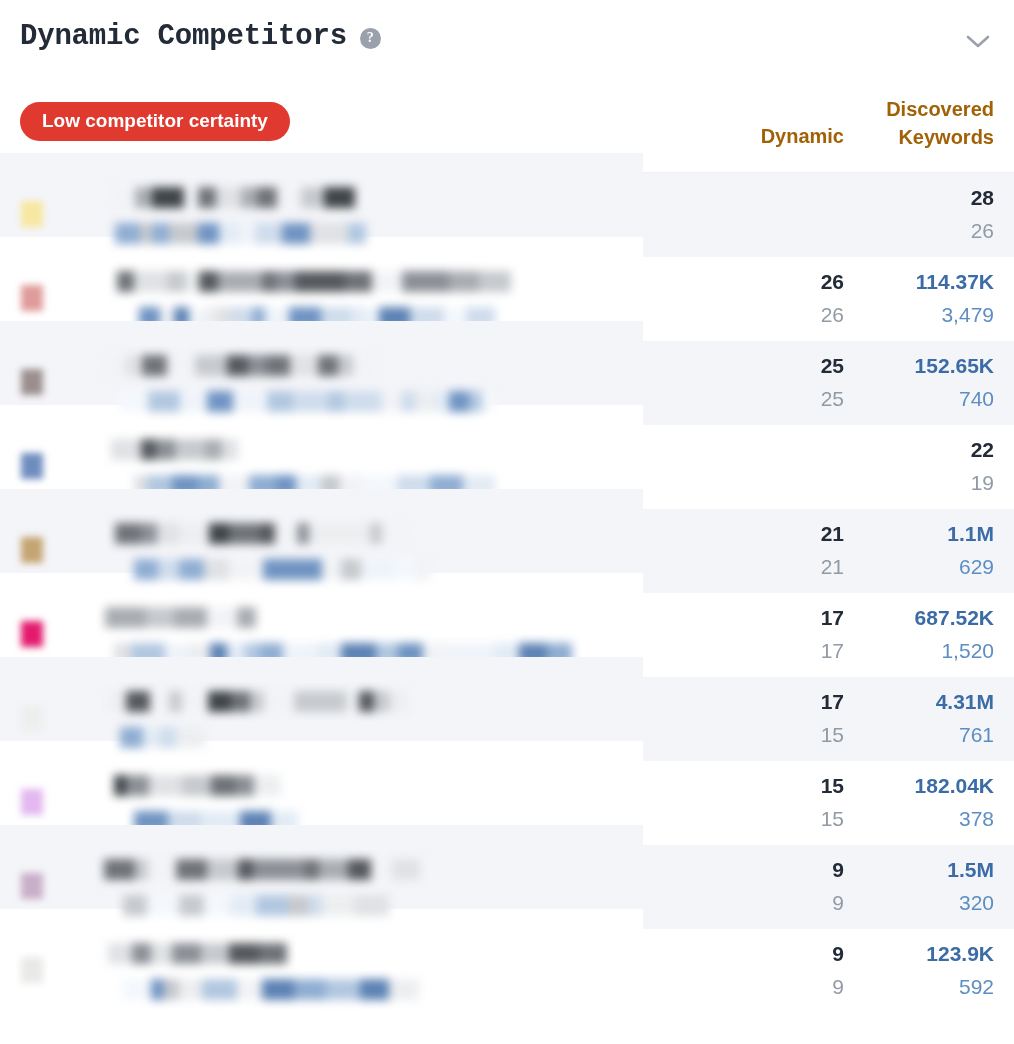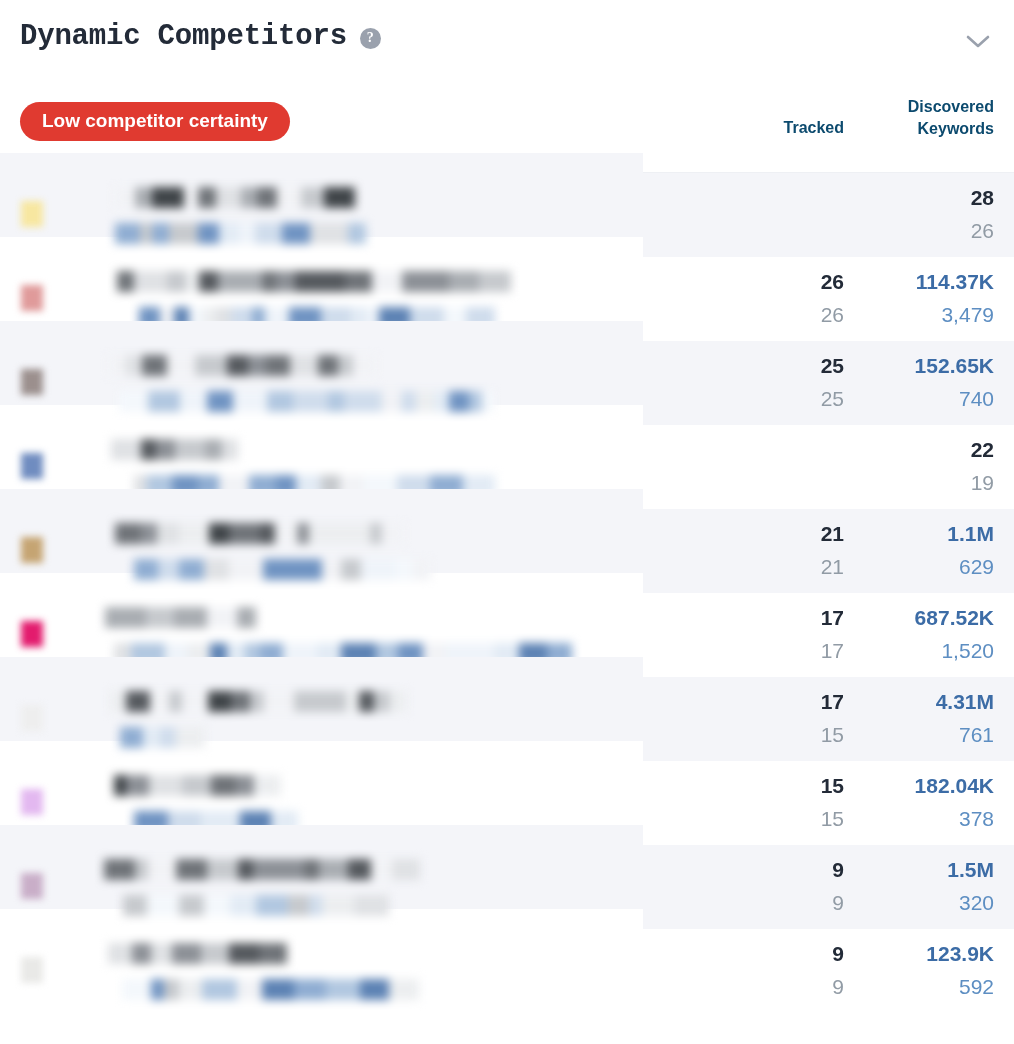--- a/index.html
+++ b/index.html
@@ -81,23 +81,23 @@
     cursor: pointer;
   }
   .col-headers {
     position: absolute;
     right: 20px;
     top: 18px;
     display: flex;
     align-items: flex-end;
   }
   .col-head {
-    font-size: 16px;
+    font-size: 20px;
     font-weight: bold;
-    color: #0c4a6e;
+    color: #a16207;
     text-align: right;
     line-height: 1.38;
   }
   .col-head.tracked { width: 120px; padding-bottom: 1px; }
   .col-head.discovered { width: 150px; }
 
   
   .rows {
     position: relative;
     border-top: 1px solid #eef0f4;
@@ -199,21 +199,21 @@
   <div class="collapse-btn">
     <svg width="28" height="18" viewBox="0 0 28 18" aria-hidden="true">
       <path d="M4 5 L14 14 L24 5" fill="none" stroke="#9aa1ad" stroke-width="2.6" stroke-linecap="round" stroke-linejoin="round"></path>
     </svg>
   </div>
 </div>
 
 <div class="subheader">
   <div class="cert-badge">Low competitor certainty</div>
   <div class="col-headers">
-    <div class="col-head tracked">Tracked</div>
+    <div class="col-head tracked">Dynamic</div>
     <div class="col-head discovered">
       <div>Discovered</div>
       <div>Keywords</div>
     </div>
   </div>
 </div>
 
 <div class="rows" id="rows-container">
     <div class="row alt">
       <div class="band-left"></div>

